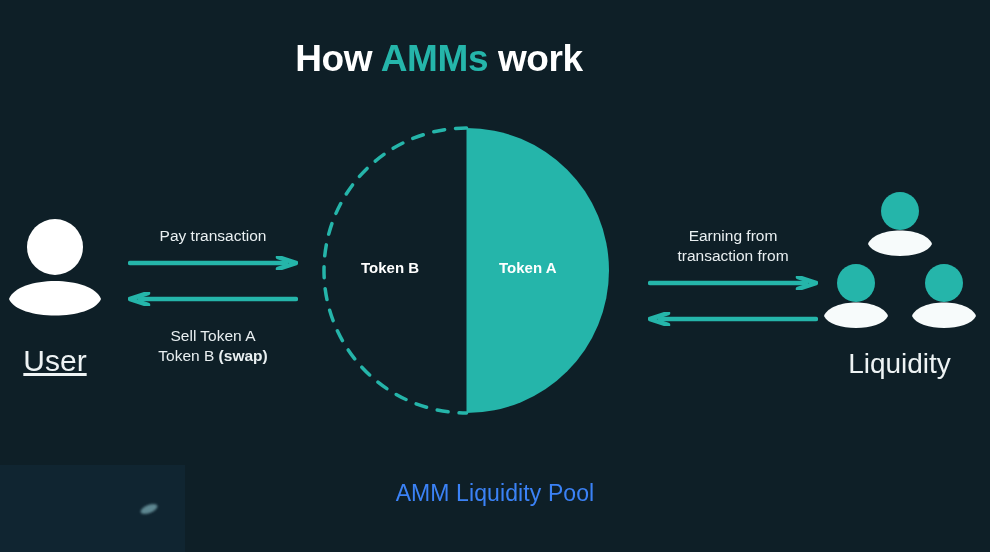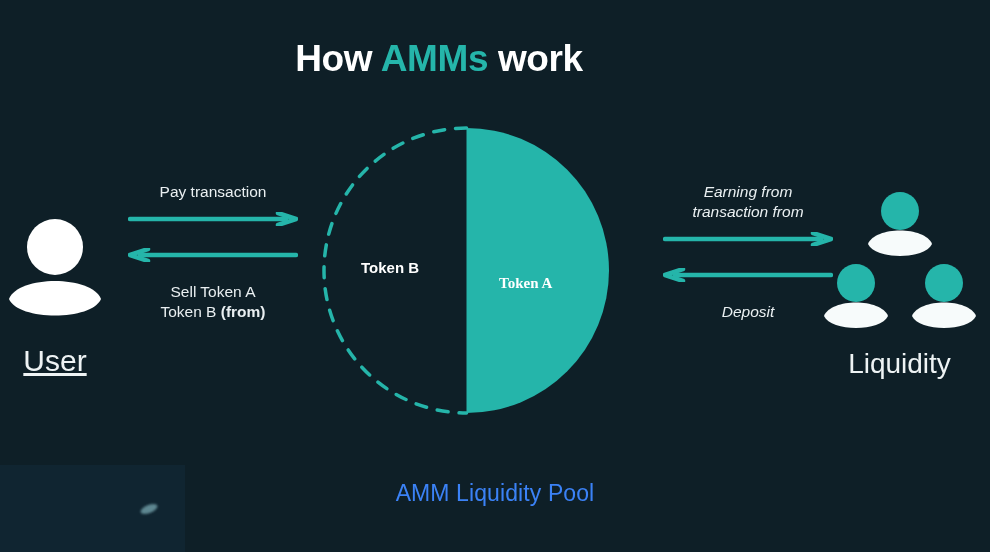--- a/index.html
+++ b/index.html
@@ -34,39 +34,39 @@
   .title .accent { color:#25b5aa; }
 
   
   .pool { position:absolute; left:321px; top:125px; width:291px; height:291px; }
   .pool svg { display:block; }
   .token-label {
     position:absolute; font-size:15px; font-weight:bold; color:#ffffff;
     white-space:nowrap;
   }
   .token-b { left:361px; top:259px; }
-  .token-a { left:499px; top:275px;font-family:Liberation Serif, serif; }
+  .token-a { left:499px; top:259px; }
 
   .pool-caption {
     position:absolute; left:0; top:480px; width:990px;
     text-align:center; font-size:23px; color:#3b82f6; letter-spacing:.1px;
   }
 
   
   .flow { position:absolute; }
   .flow .cap {
     text-align:center; font-size:15.5px; line-height:20px; color:#e9eff1;
     white-space:nowrap;
   }
   .flow .cap b { font-weight:bold; }
   .arrow { display:block; }
 
   .flow-left  { left:128px; top:182px; width:170px; }
-  .flow-right { left:663px; top:182px; width:170px;font-style:italic; }
-  .cap-top { margin-bottom:10px; }
+  .flow-right { left:648px; top:182px; width:170px; }
+  .cap-top { margin-bottom:10px;margin-top:44px; }
   .cap-bottom { margin-top:20px; }
   .arrow-gap { height:22px; }
 
   
   .actor { position:absolute; text-align:center; }
   .actor-label { color:#eef3f4; white-space:nowrap; }
 
   .user { left:0px; top:215px; width:110px; }
   .user .actor-label { font-size:30px; margin-top:20px;text-decoration:underline; }
 
@@ -101,21 +101,21 @@
       <line x1="2" y1="7" x2="158" y2="7" stroke="#25b5aa" stroke-width="4.5" stroke-linecap="round"></line>
       <path d="M150 1 L 168 7 L 150 13" fill="none" stroke="#25b5aa" stroke-width="4.5" stroke-linecap="round" stroke-linejoin="round"></path>
     </svg>
     <div class="arrow-gap"></div>
     <svg class="arrow" width="170" height="14" viewBox="0 0 170 14">
       <line x1="12" y1="7" x2="168" y2="7" stroke="#25b5aa" stroke-width="4.5" stroke-linecap="round"></line>
       <path d="M20 1 L 2 7 L 20 13" fill="none" stroke="#25b5aa" stroke-width="4.5" stroke-linecap="round" stroke-linejoin="round"></path>
     </svg>
     <div class="cap cap-bottom">
       <div>Sell Token A</div>
-      <div><span>Token B </span><b>(from)</b></div>
+      <div><span>Token B </span><b>(swap)</b></div>
     </div>
   </div>
 
   <div class="pool">
     <svg width="291" height="291" viewBox="0 0 291 291">
       <path d="M145.5 3 A 142.5 142.5 0 0 0 145.5 288" fill="none" stroke="#25b5aa" stroke-width="3.5" stroke-linecap="round" stroke-dasharray="11 11"></path>
       <path d="M145.5 3 A 142.5 142.5 0 0 1 145.5 288 Z" fill="#25b5aa"></path>
     </svg>
   </div>
   <div class="token-label token-b">Token B</div>
@@ -130,21 +130,20 @@
     <svg class="arrow" width="170" height="14" viewBox="0 0 170 14">
       <line x1="2" y1="7" x2="158" y2="7" stroke="#25b5aa" stroke-width="4.5" stroke-linecap="round"></line>
       <path d="M150 1 L 168 7 L 150 13" fill="none" stroke="#25b5aa" stroke-width="4.5" stroke-linecap="round" stroke-linejoin="round"></path>
     </svg>
     <div class="arrow-gap"></div>
     <svg class="arrow" width="170" height="14" viewBox="0 0 170 14">
       <line x1="12" y1="7" x2="168" y2="7" stroke="#25b5aa" stroke-width="4.5" stroke-linecap="round"></line>
       <path d="M20 1 L 2 7 L 20 13" fill="none" stroke="#25b5aa" stroke-width="4.5" stroke-linecap="round" stroke-linejoin="round"></path>
     </svg>
     <div class="cap cap-bottom">
-      <div>Deposit</div>
     </div>
   </div>
 
   <div class="actor lps">
     <div class="lp-cluster">
       <svg class="person" style="left:52px; top:0;" width="72" height="68" viewBox="0 0 72 68">
         <circle cx="36" cy="21" r="19" fill="#25b5aa"></circle>
         <path d="M4 54 C 11 36, 61 36, 68 54 C 61 70, 11 70, 4 54 Z" fill="#f7fbfb"></path>
       </svg>
       <svg class="person" style="left:8px; top:72px;" width="72" height="68" viewBox="0 0 72 68">

